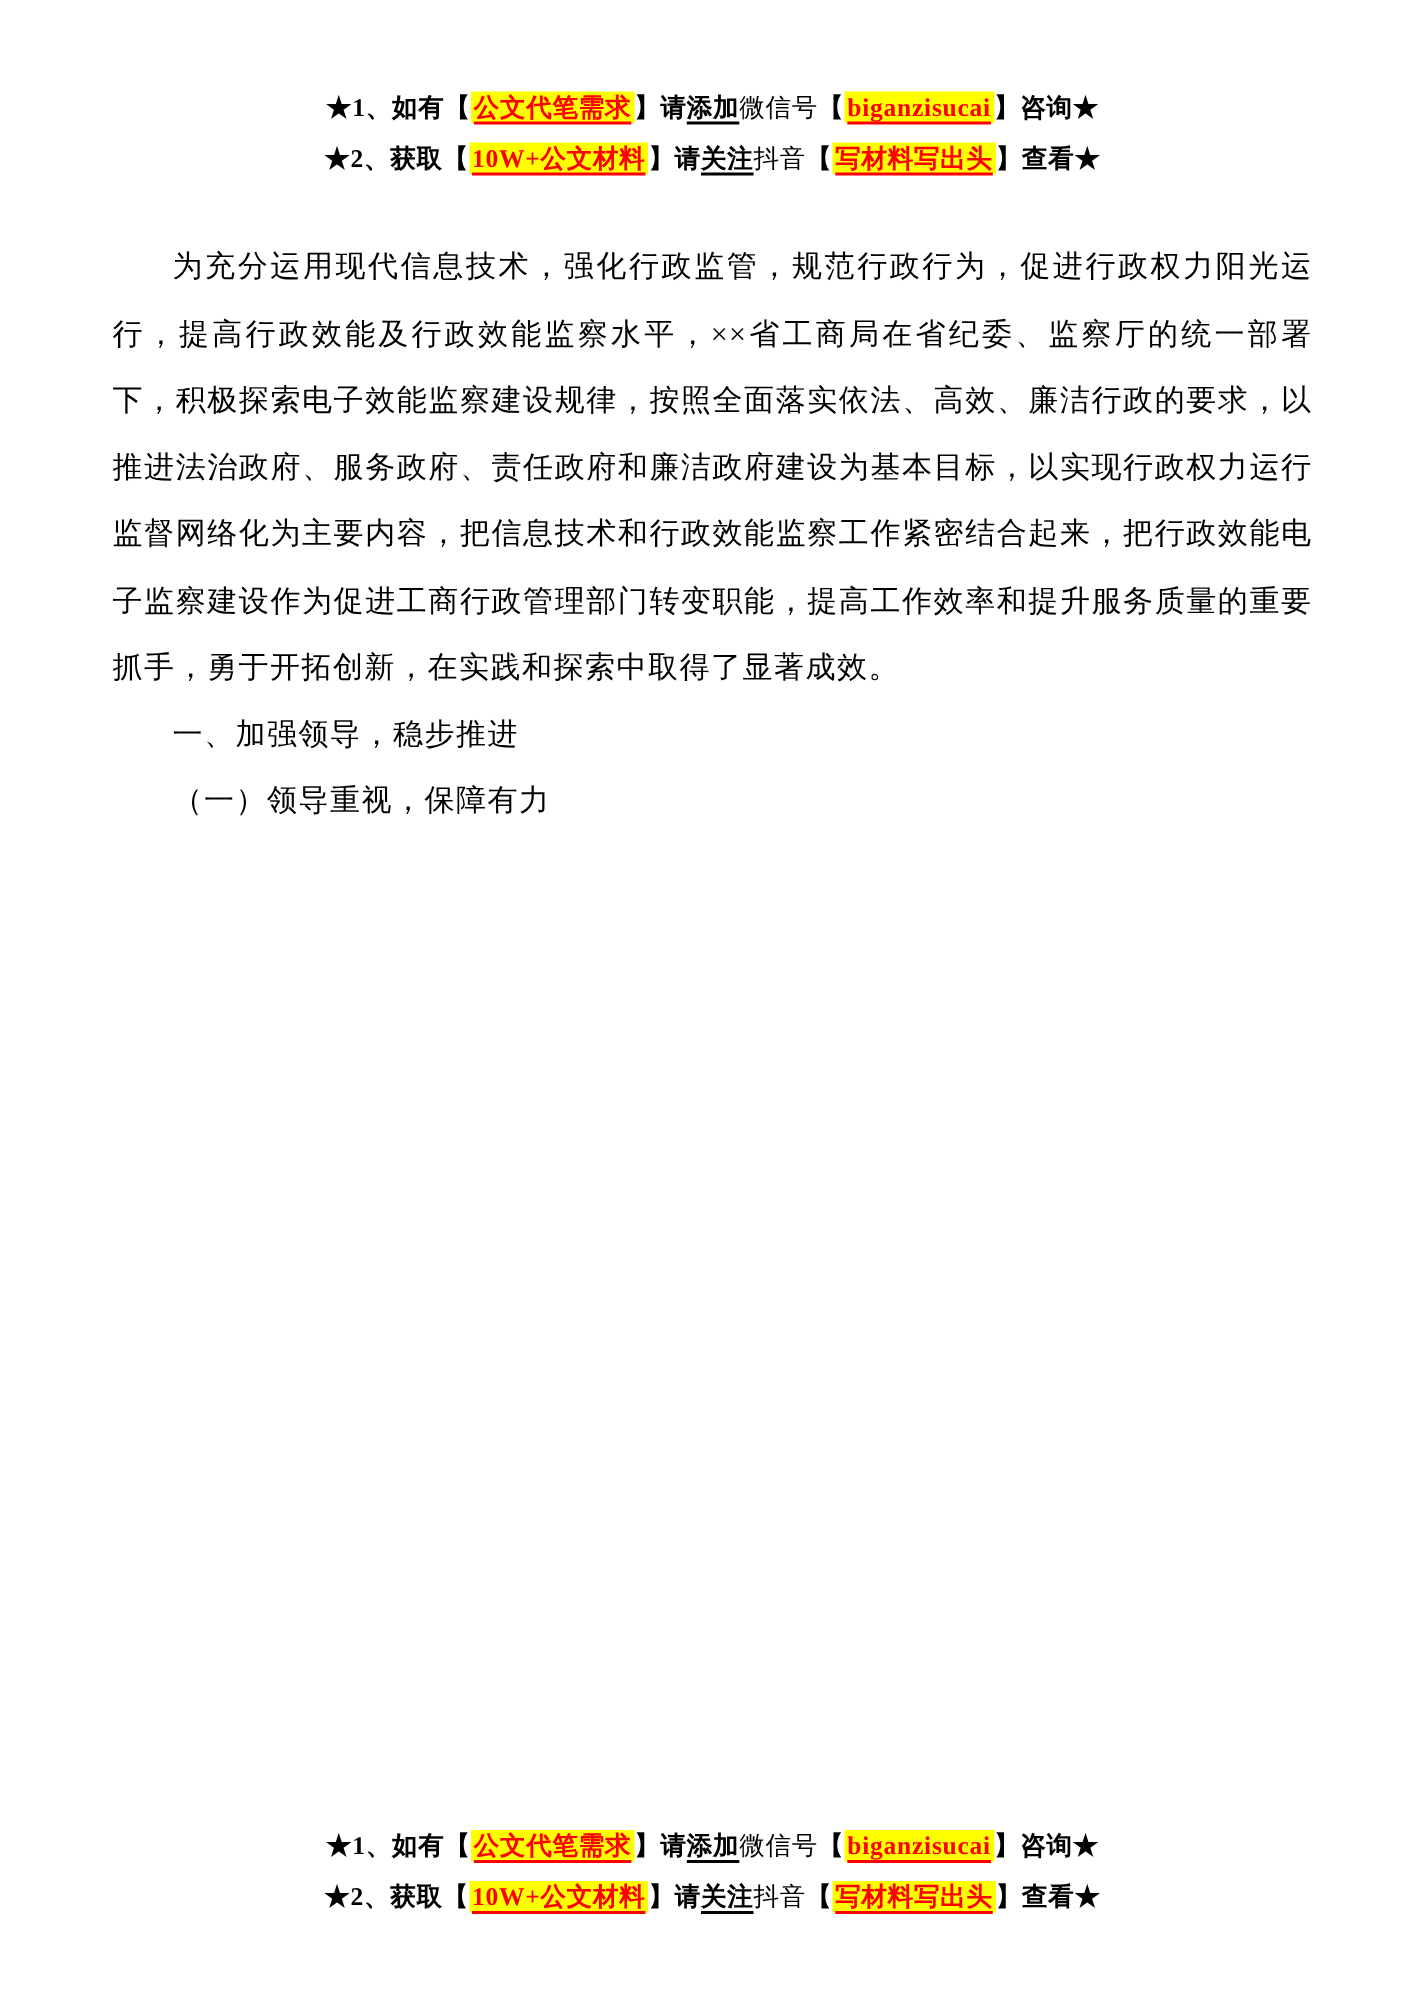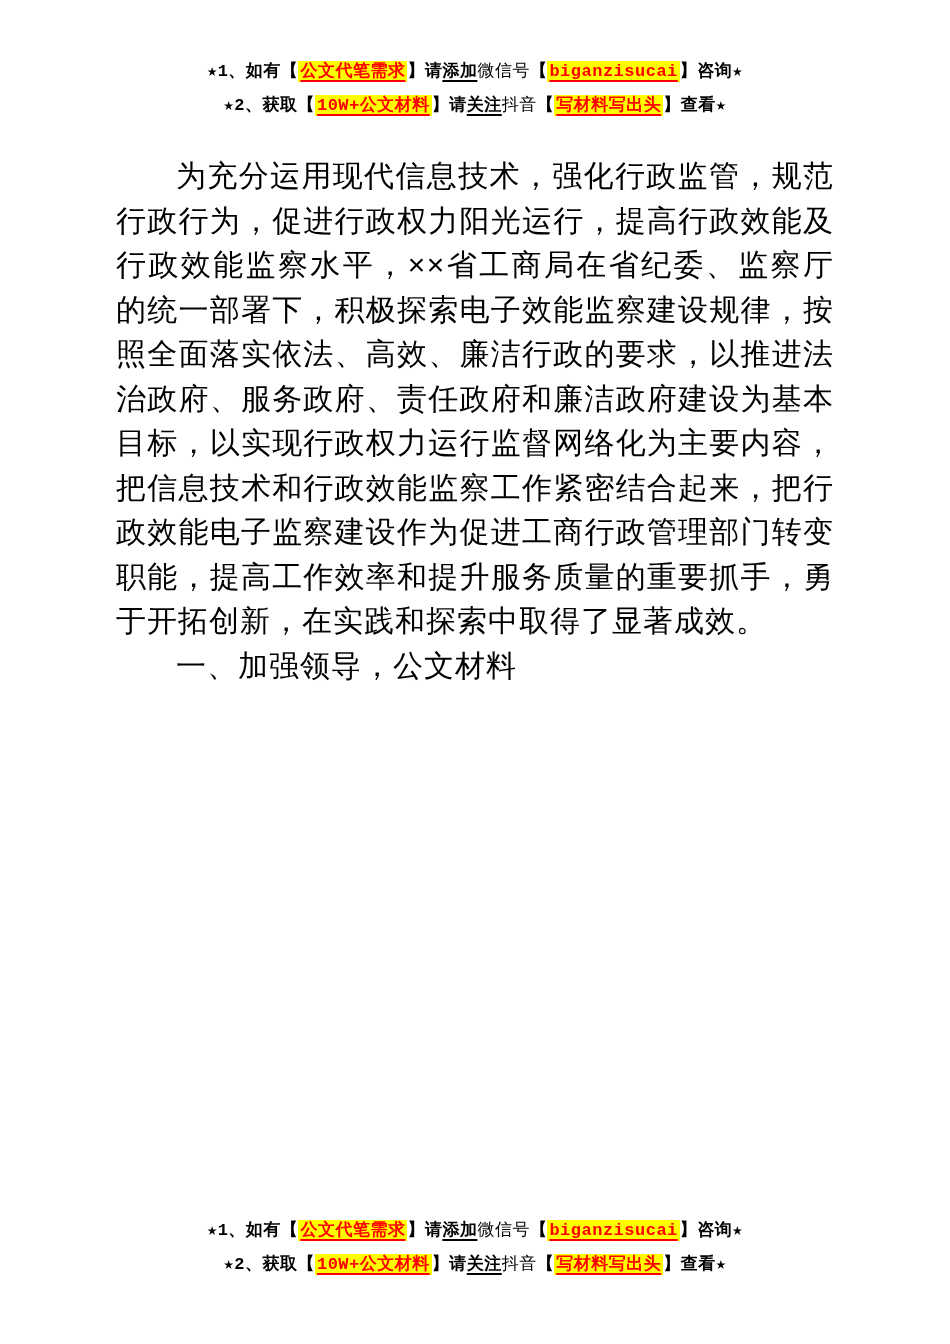--- a/index.html
+++ b/index.html
@@ -6,21 +6,21 @@
     --red:#ff0000;
     --hl:#ffff00;
     --ink:#000000;
     --paper:#ffffff;
   }
   *{box-sizing:border-box;}
   html,body{margin:0;padding:0;background:#ffffff;}
   .page{
     width:950px;height:1344px;position:relative;overflow:hidden;
     background:var(--paper);
-    font-family:Liberation Mono, monospace;
+    font-family:Liberation Serif, serif;
     color:var(--ink);
   }
   
   .promo{
     text-align:center;
     font-size:17px;
     line-height:34px;
     font-weight:700;
     letter-spacing:0.5px;
     white-space:nowrap;
@@ -49,22 +49,22 @@
     margin:31px 140px 0;
     text-align:center;
     font-size:25px;
     line-height:34px;
     font-weight:700;
     letter-spacing:1px;
   }
   
   .doc-body{
     margin-top:33px;
-    padding:0 116px;
-    font-size:30px;
+    padding:0 75px;
+    font-size:20px;
     line-height:44.5px;
     letter-spacing:1px;
   }
   .para{
     margin:0;
     text-indent:2em;
     text-align:justify;
     text-justify:inter-ideograph;
   }
   .para.heading{text-align:left;}
@@ -75,21 +75,22 @@
 <div class="page">
 
   <div class="promo promo-top">
       <div><span class="seg-bold">★1、如有【</span><span class="seg-highlight">公文代笔需求</span><span class="seg-bold">】请</span><span class="seg-bold-underline">添加</span><span class="seg-plain">微信号</span><span class="seg-bold">【</span><span class="seg-highlight">biganzisucai</span><span class="seg-bold">】咨询★</span></div>
       <div><span class="seg-bold">★2、获取【</span><span class="seg-highlight">10W+公文材料</span><span class="seg-bold">】请</span><span class="seg-bold-underline">关注</span><span class="seg-plain">抖音</span><span class="seg-bold">【</span><span class="seg-highlight">写材料写出头</span><span class="seg-bold">】查看★</span></div>
     </div>
 
 
   <div class="doc-body">
       <p class="para">为充分运用现代信息技术，强化行政监管，规范行政行为，促进行政权力阳光运行，提高行政效能及行政效能监察水平，××省工商局在省纪委、监察厅的统一部署下，积极探索电子效能监察建设规律，按照全面落实依法、高效、廉洁行政的要求，以推进法治政府、服务政府、责任政府和廉洁政府建设为基本目标，以实现行政权力运行监督网络化为主要内容，把信息技术和行政效能监察工作紧密结合起来，把行政效能电子监察建设作为促进工商行政管理部门转变职能，提高工作效率和提升服务质量的重要抓手，勇于开拓创新，在实践和探索中取得了显著成效。</p>
-      <p class="para heading">一、加强领导，公文材料</p>
+      <p class="para heading">一、加强领导，稳步推进</p>
+      <p class="para heading">（一）领导重视，保障有力</p>
     </div>
 
   <div class="promo promo-bottom">
       <div><span class="seg-bold">★1、如有【</span><span class="seg-highlight">公文代笔需求</span><span class="seg-bold">】请</span><span class="seg-bold-underline">添加</span><span class="seg-plain">微信号</span><span class="seg-bold">【</span><span class="seg-highlight">biganzisucai</span><span class="seg-bold">】咨询★</span></div>
       <div><span class="seg-bold">★2、获取【</span><span class="seg-highlight">10W+公文材料</span><span class="seg-bold">】请</span><span class="seg-bold-underline">关注</span><span class="seg-plain">抖音</span><span class="seg-bold">【</span><span class="seg-highlight">写材料写出头</span><span class="seg-bold">】查看★</span></div>
     </div>
 
 </div>
 
 </body></html>

